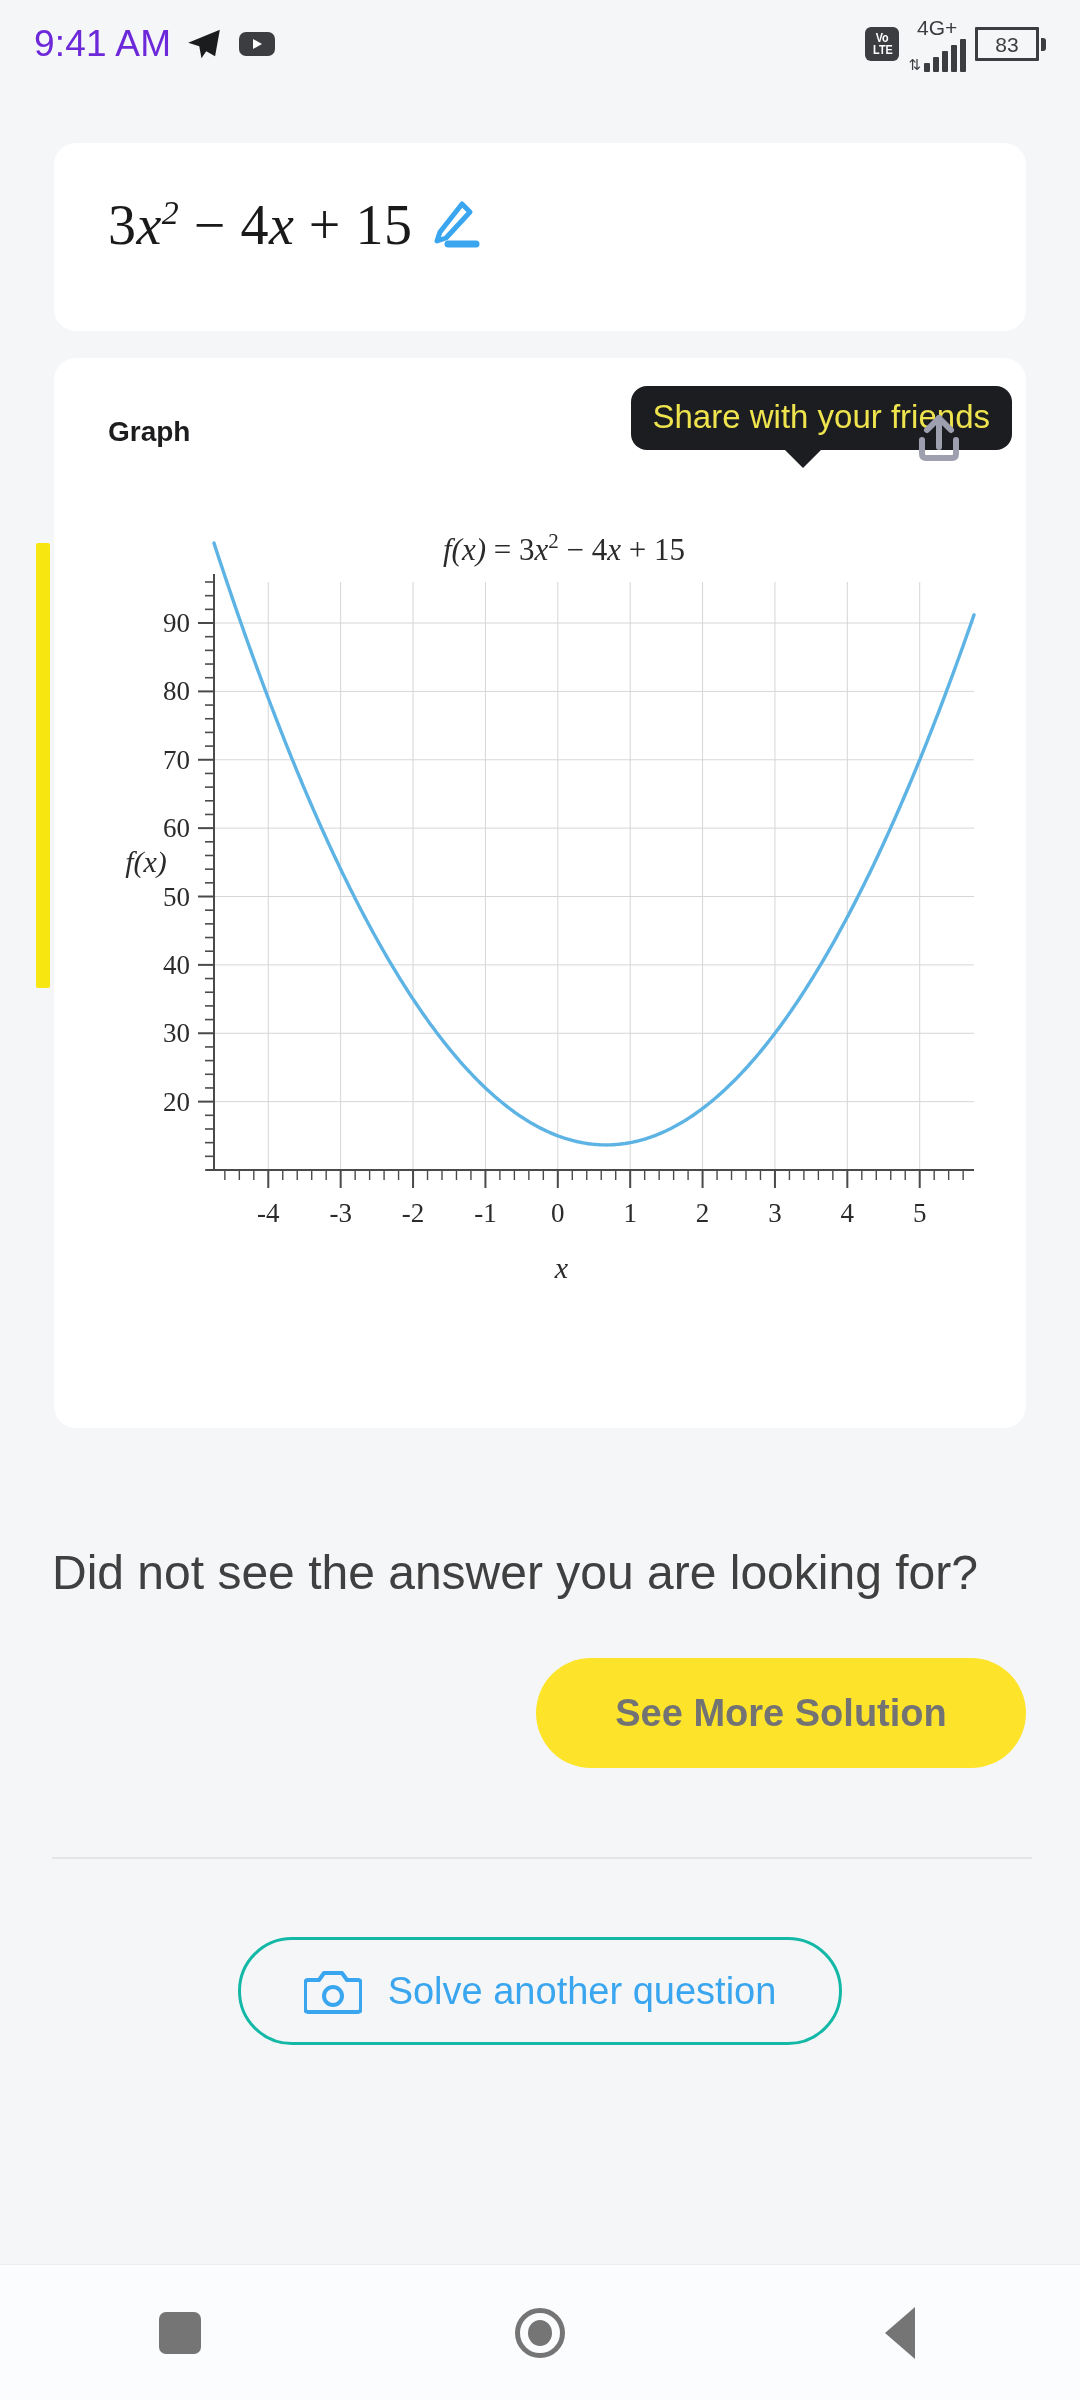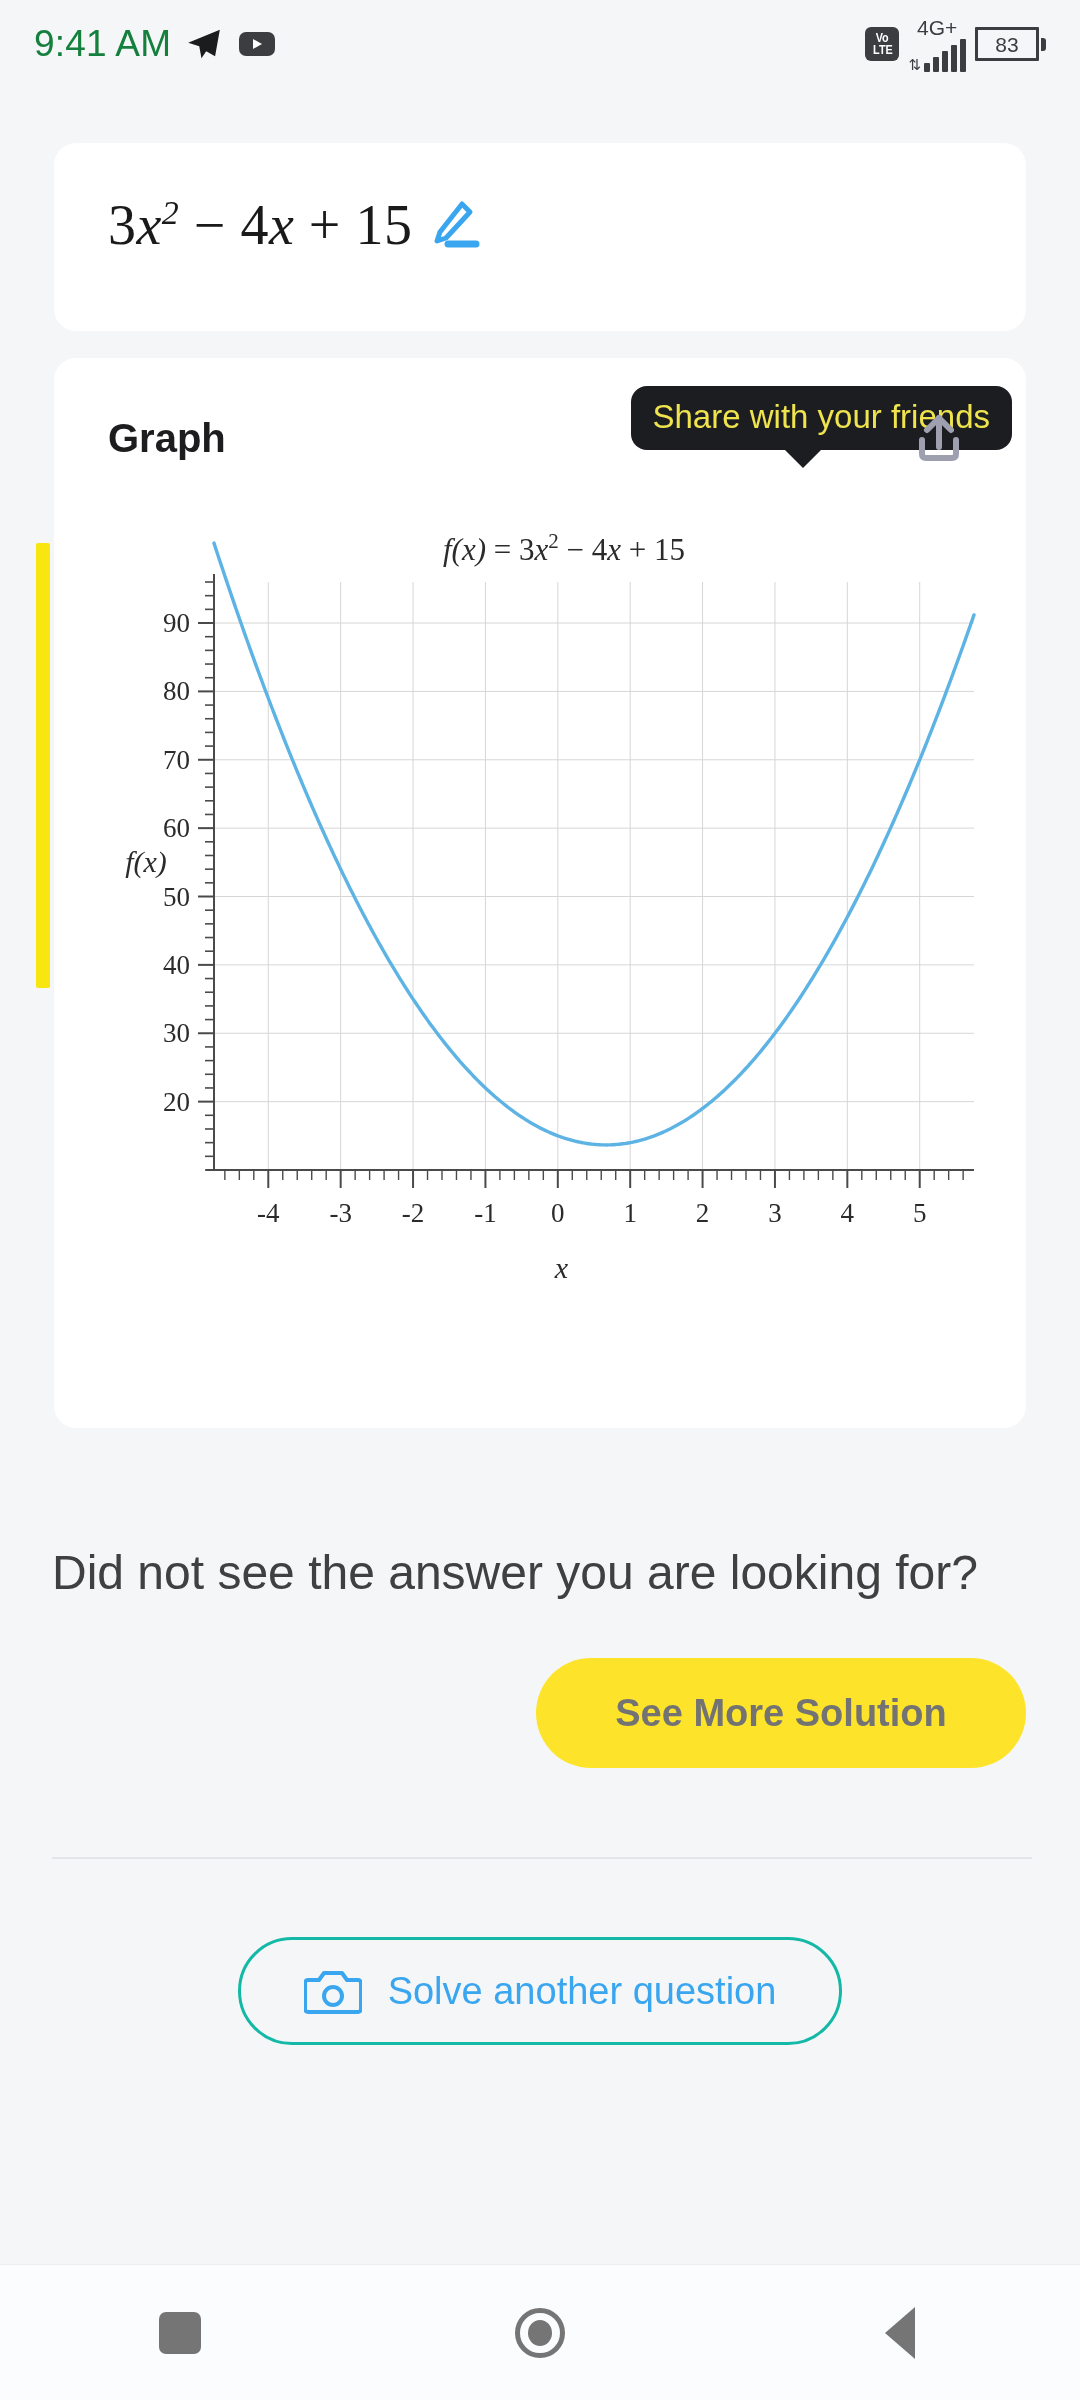--- a/index.html
+++ b/index.html
@@ -11,21 +11,21 @@
   }
   .phone { position:relative; width:1080px; height:2400px; overflow:hidden; background:#f5f6f8; }
 
   
   .statusbar {
     position:absolute; left:0; top:0; width:1080px; height:88px;
     display:flex; align-items:center; justify-content:space-between;
     padding:0 34px;
   }
   .sb-left { display:flex; align-items:center; gap:14px; }
-  .sb-time { font-size:37px; color:#15803d; letter-spacing:.2px; font-weight:400; }
+  .sb-time { font-size:37px; color:#6d28d9; letter-spacing:.2px; font-weight:400; }
   .sb-right { display:flex; align-items:center; gap:9px; }
   .volte {
     width:34px; height:34px; background:#3c3d41; border-radius:6px;
     display:flex; flex-direction:column; align-items:center; justify-content:center;
     color:#fff; line-height:1;
   }
   .volte span { font-size:12px; font-weight:700; transform:scaleX(.9); }
   .net-wrap { display:flex; flex-direction:column; align-items:center; justify-content:center; height:46px; }
   .net-label { font-size:21px; color:#3c3d41; line-height:1; margin-bottom:1px; }
   .sig-row { display:flex; align-items:flex-end; gap:3px; }
@@ -52,21 +52,21 @@
     font-family:"Liberation Serif", serif;
     font-size:56px; color:#1a1a1a; letter-spacing:.5px;
   }
   .equation .it { font-style:italic; }
   .equation sup { font-size:34px; vertical-align:super; font-style:italic; }
   .edit-icon { width:54px; height:54px; display:block; }
 
   .card-graph { top:358px; height:1070px; }
   .graph-title {
     position:absolute; left:54px; top:58px;
-    font-size:40px; font-weight:700; color:#1d1d1f;
+    font-size:28px; font-weight:700; color:#1d1d1f;
   }
   .share-btn { position:absolute; right:56px; top:52px; width:62px; height:62px; cursor:pointer; }
 
   
   .tooltip {
     position:absolute; right:14px; top:-12px;
     background:#1c1d21; border-radius:16px; padding:12px 22px 14px;
     white-space:nowrap;
     margin-top:40px;
   }

